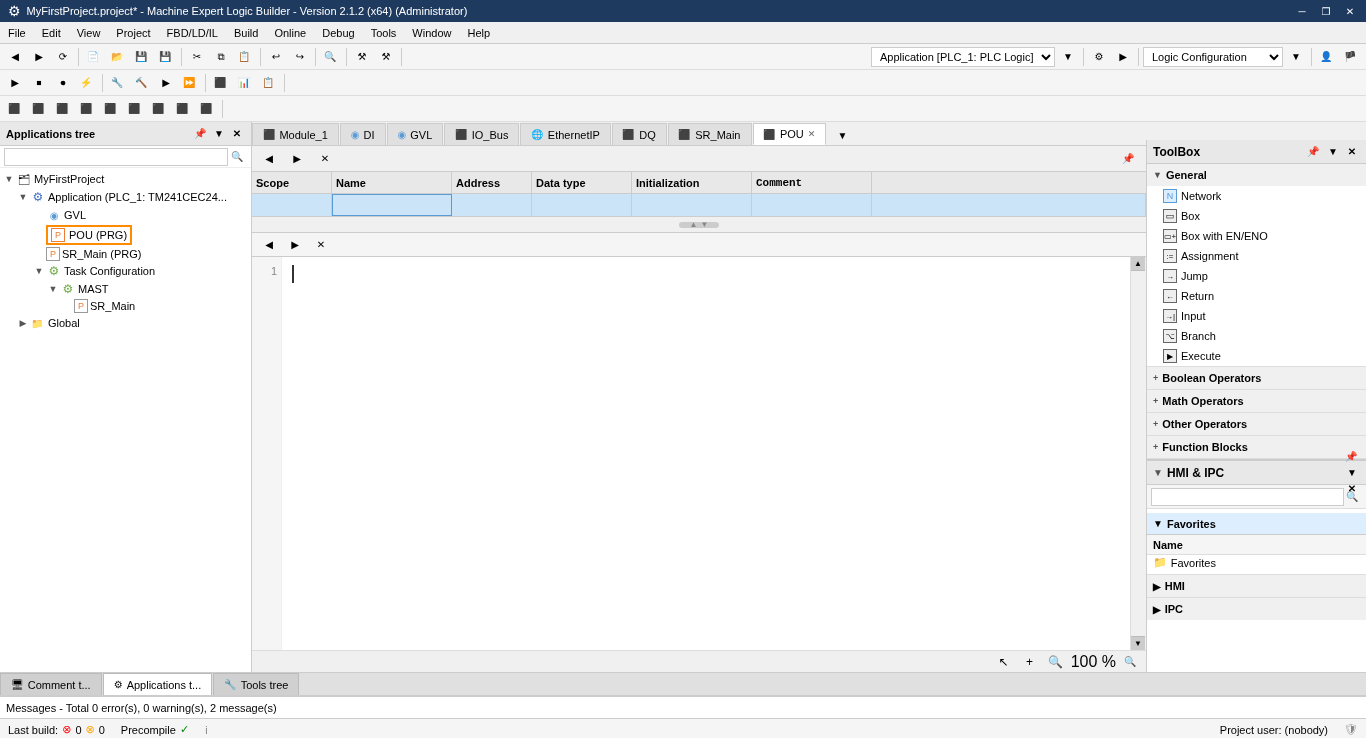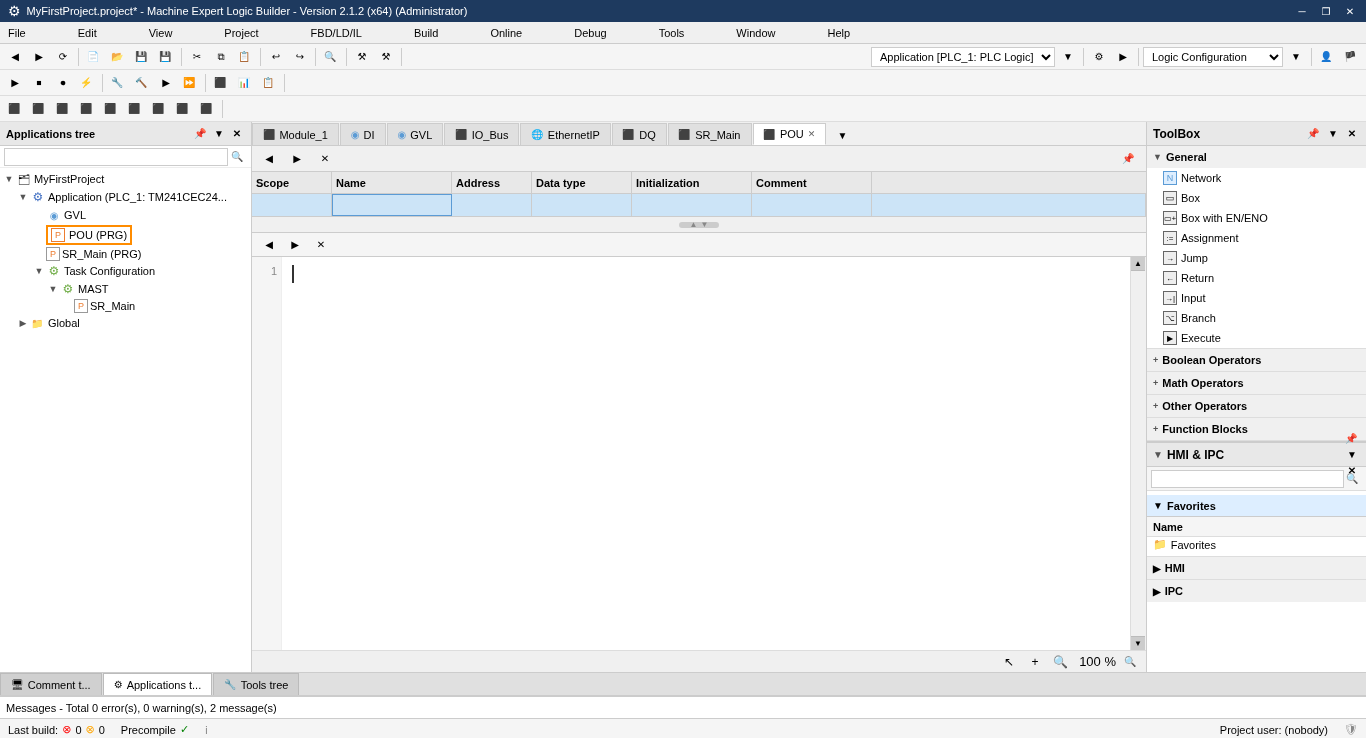--- a/index.html
+++ b/index.html
@@ -5,21 +5,21 @@
     * { box-sizing: border-box; margin: 0; padding: 0; }
     body { font-family: 'Segoe UI', Tahoma, Geneva, Verdana, sans-serif; font-size: 11px; background: #f0f0f0; overflow: hidden; width: 1366px; height: 738px; }
     
     
     #title-bar { height: 22px; background: #1e3a5f; color: white; display: flex; align-items: center; justify-content: space-between; padding: 0 8px; font-size: 11px; }
     #title-bar .title { display: flex; align-items: center; gap: 6px; }
     #title-bar .win-controls { display: flex; gap: 8px; }
     #title-bar .win-btn { width: 16px; height: 16px; display: flex; align-items: center; justify-content: center; cursor: pointer; font-size: 10px; color: white; }
     
     
-    #menu-bar { height: 22px; background: #f0f0f0; border-bottom: 1px solid #ccc; display: flex; align-items: center; gap: 36px; }
+    #menu-bar { height: 22px; background: #f0f0f0; border-bottom: 1px solid #ccc; display: flex; align-items: center; }
     .menu-item { padding: 2px 8px; cursor: pointer; font-size: 11px; }
     
     
     .toolbar-row { height: 26px; background: #f5f5f5; border-bottom: 1px solid #ddd; display: flex; align-items: center; padding: 0 4px; gap: 2px; overflow: hidden; }
     .tb-btn { width: 22px; height: 20px; display: flex; align-items: center; justify-content: center; cursor: pointer; font-size: 10px; border: 1px solid transparent; background: transparent; }
     .tb-sep { width: 1px; height: 18px; background: #ccc; margin: 0 2px; }
     .tb-dropdown { height: 20px; border: 1px solid #ccc; background: white; padding: 0 4px; font-size: 11px; min-width: 160px; }
     
     
     #main-layout { display: flex; height: calc(738px - 22px - 22px - 26px - 26px - 26px - 24px - 22px); }
@@ -62,21 +62,21 @@
     .var-row.selected .var-col { background: #cce4f7; }
     .var-row .var-col.editing { background: #fff8c5; border: 1px solid #ffb300; }
     
     
     #fbd-area { flex: 1; background: white; position: relative; overflow: hidden; }
     #fbd-area .line-nums { position: absolute; left: 0; top: 0; width: 30px; background: #f5f5f5; border-right: 1px solid #eee; height: 100%; font-size: 11px; padding-top: 8px; text-align: right; padding-right: 4px; color: #888; }
     @keyframes blink { 50% { opacity: 0; } }
     #fbd-nav { height: 24px; border-bottom: 1px solid #ccc; display: flex; align-items: center; gap: 4px; padding: 0 6px; background: #f5f5f5; }
     
     
-    #right-panel { width: 220px; background: white; border-left: 1px solid #ccc; display: flex; flex-direction: column; overflow: hidden; }
+    #right-panel { width: 220px; background: white; border-left: 1px solid #ccc; display: flex; flex-direction: column; overflow: hidden; margin-top: 18px; }
     #toolbox-header { height: 24px; background: #e8e8e8; border-bottom: 1px solid #ccc; display: flex; align-items: center; justify-content: space-between; padding: 0 6px; font-size: 12px; font-weight: 700; }
     #toolbox-header .panel-controls { display: flex; gap: 3px; align-items: center; }
     
     .toolbox-section { border-bottom: 1px solid #ddd; }
     .toolbox-section-header { height: 22px; background: #f0f0f0; display: flex; align-items: center; padding: 0 6px; cursor: pointer; font-size: 11px; font-weight: 600; }
     .toolbox-item { height: 20px; display: flex; align-items: center; padding: 0 8px 0 16px; cursor: pointer; font-size: 11px; gap: 4px; }
     .toolbox-item-icon { width: 14px; height: 14px; display: inline-flex; align-items: center; justify-content: center; font-size: 9px; border: 1px solid #666; background: white; }
     .toolbox-expander { font-size: 9px; color: #555; margin-right: 4px; }
     #hmi-header { height: 24px; background: #e8e8e8; border-bottom: 1px solid #ccc; display: flex; align-items: center; justify-content: space-between; padding: 0 6px; font-size: 12px; font-weight: 700; }
     #hmi-search { height: 24px; border-bottom: 1px solid #ddd; display: flex; align-items: center; padding: 0 4px; }
@@ -339,21 +339,21 @@
         <div class="tb-btn">📌</div>
       </div>
 
       <div id="var-table">
         <div class="var-table-header">
           <div class="var-col" style="width:80px;">Scope</div>
           <div class="var-col" style="width:120px;">Name</div>
           <div class="var-col" style="width:80px;">Address</div>
           <div class="var-col" style="width:100px;">Data type</div>
           <div class="var-col" style="width:120px;">Initialization</div>
-          <div class="var-col" style="width:120px;">Comment</div>
+          <div class="var-col" style="width:120px;font-family:Liberation Mono, monospace;">Comment</div>
         </div>
 
         <div class="var-row selected">
           <div class="var-col" style="width:80px;background:#cce4f7;"></div>
           <div class="var-col editing" style="width:120px;background:#cce4f7;border:1px solid #5B9BD5;"></div>
           <div class="var-col" style="width:80px;background:#cce4f7;"></div>
           <div class="var-col" style="width:100px;background:#cce4f7;"></div>
           <div class="var-col" style="width:120px;background:#cce4f7;"></div>
           <div class="var-col" style="width:120px;background:#cce4f7;"></div>
           <div class="var-col" style="flex:1;background:#cce4f7;"></div>
@@ -386,21 +386,21 @@
           <div style="width:14px;height:14px;background:#ccc;display:flex;align-items:center;justify-content:center;font-size:8px;cursor:pointer;border-bottom:1px solid #bbb;">▲</div>
           <div style="flex:1;"></div>
           <div style="width:14px;height:14px;background:#ccc;display:flex;align-items:center;justify-content:center;font-size:8px;cursor:pointer;border-top:1px solid #bbb;">▼</div>
         </div>
       </div>
 
       <div id="zoom-bar" style="display:flex;align-items:center;justify-content:flex-end;padding:0 4px;gap:4px;height:22px;background:#f0f0f0;border-top:1px solid #ddd;">
         <div class="tb-btn" style="font-size:12px;">↖</div>
         <div class="tb-btn" style="font-size:12px;">+</div>
         <div class="tb-btn" style="font-size:12px;">🔍</div>
-        <span style="font-size:13px;min-width:40px;text-align:right;">100 %</span>
+        <span style="font-size:16px;min-width:40px;text-align:right;">100 %</span>
         <div class="tb-btn">🔍</div>
       </div>
 
     </div>
   </div>
 
   <div id="right-panel">
     <div id="toolbox-header">
       <span>ToolBox</span>
       <div class="panel-controls">

